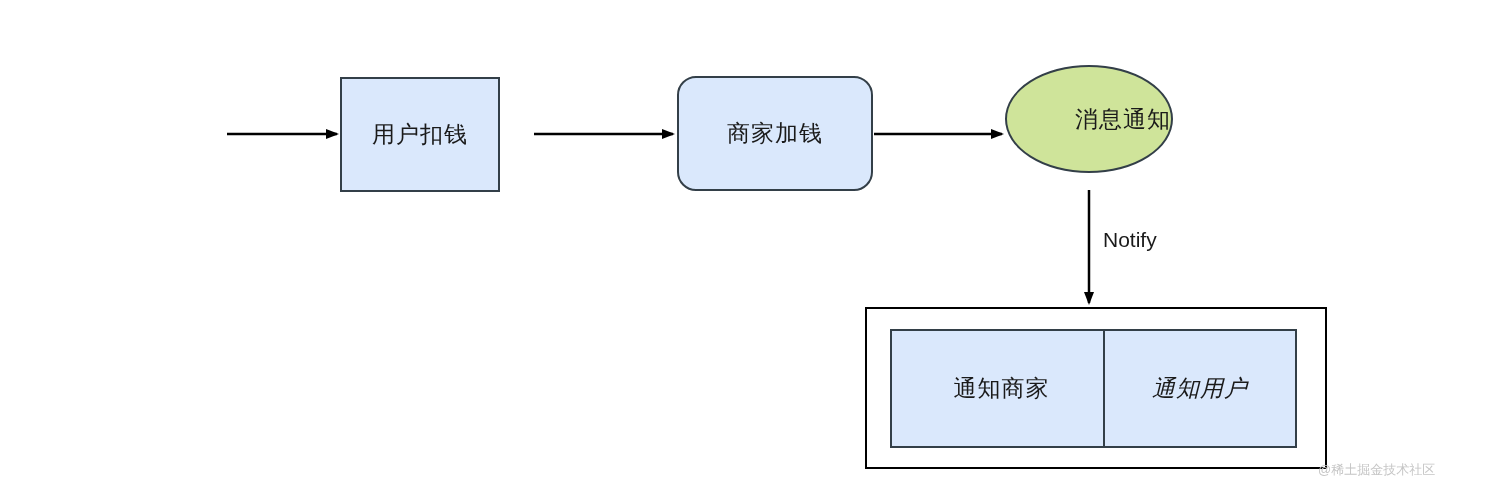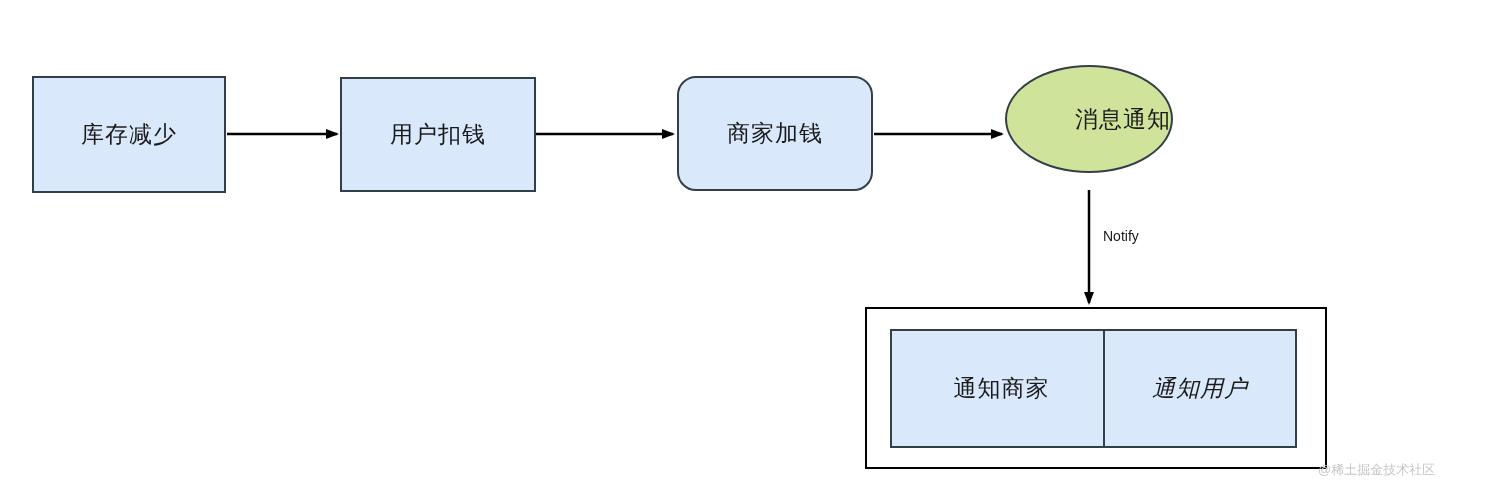--- a/index.html
+++ b/index.html
@@ -43,21 +43,21 @@
   #arrow-layer {
     position: absolute;
     left: 0;
     top: 0;
     width: 1512px;
     height: 500px;
     pointer-events: none;
   }
   .edge-label {
     position: absolute;
-    font-size: 14px;
+    font-size: 21px;
     color: var(--text, #1a1a1a);
   }
   .watermark {
     position: absolute;
     font-size: 13px;
     color: var(--watermark_color, #c6c6c6);
     white-space: nowrap;
   }
 </style>
 </head>
@@ -70,25 +70,22 @@
       <marker id="arrowhead" markerWidth="13" markerHeight="12" refX="11" refY="5" orient="auto" markerUnits="userSpaceOnUse">
         <path d="M0,0 L13,5 L0,10 z" fill="#000000"></path>
       </marker>
     </defs>
     <line x1="227" y1="134" x2="337" y2="134" stroke="#000000" stroke-width="2.5" marker-end="url(#arrowhead)"></line>
     <line x1="534" y1="134" x2="673" y2="134" stroke="#000000" stroke-width="2.5" marker-end="url(#arrowhead)"></line>
     <line x1="874" y1="134" x2="1002" y2="134" stroke="#000000" stroke-width="2.5" marker-end="url(#arrowhead)"></line>
     <line x1="1089" y1="190" x2="1089" y2="303" stroke="#000000" stroke-width="2.5" marker-end="url(#arrowhead)"></line>
   </svg>
 
-  <div class="node rect-node" style="left:32px; top:76px; width:194px; height:117px;">
-    <span>库存减少</span>
-  </div>
 
-  <div class="node rect-node" style="left:340px; top:77px; width:196px; height:115px;">
+  <div class="node rect-node" style="left:340px; top:77px; width:160px; height:115px;">
     <span>用户扣钱</span>
   </div>
 
   <div class="node rect-node" style="left:677px; top:76px; width:196px; height:115px;border-radius:19px;">
     <span>商家加钱</span>
   </div>
 
   <div class="node ellipse-node" style="left:1005px; top:65px; width:168px; height:108px;justify-content:flex-end;">
     <span>消息通知</span>
   </div>

